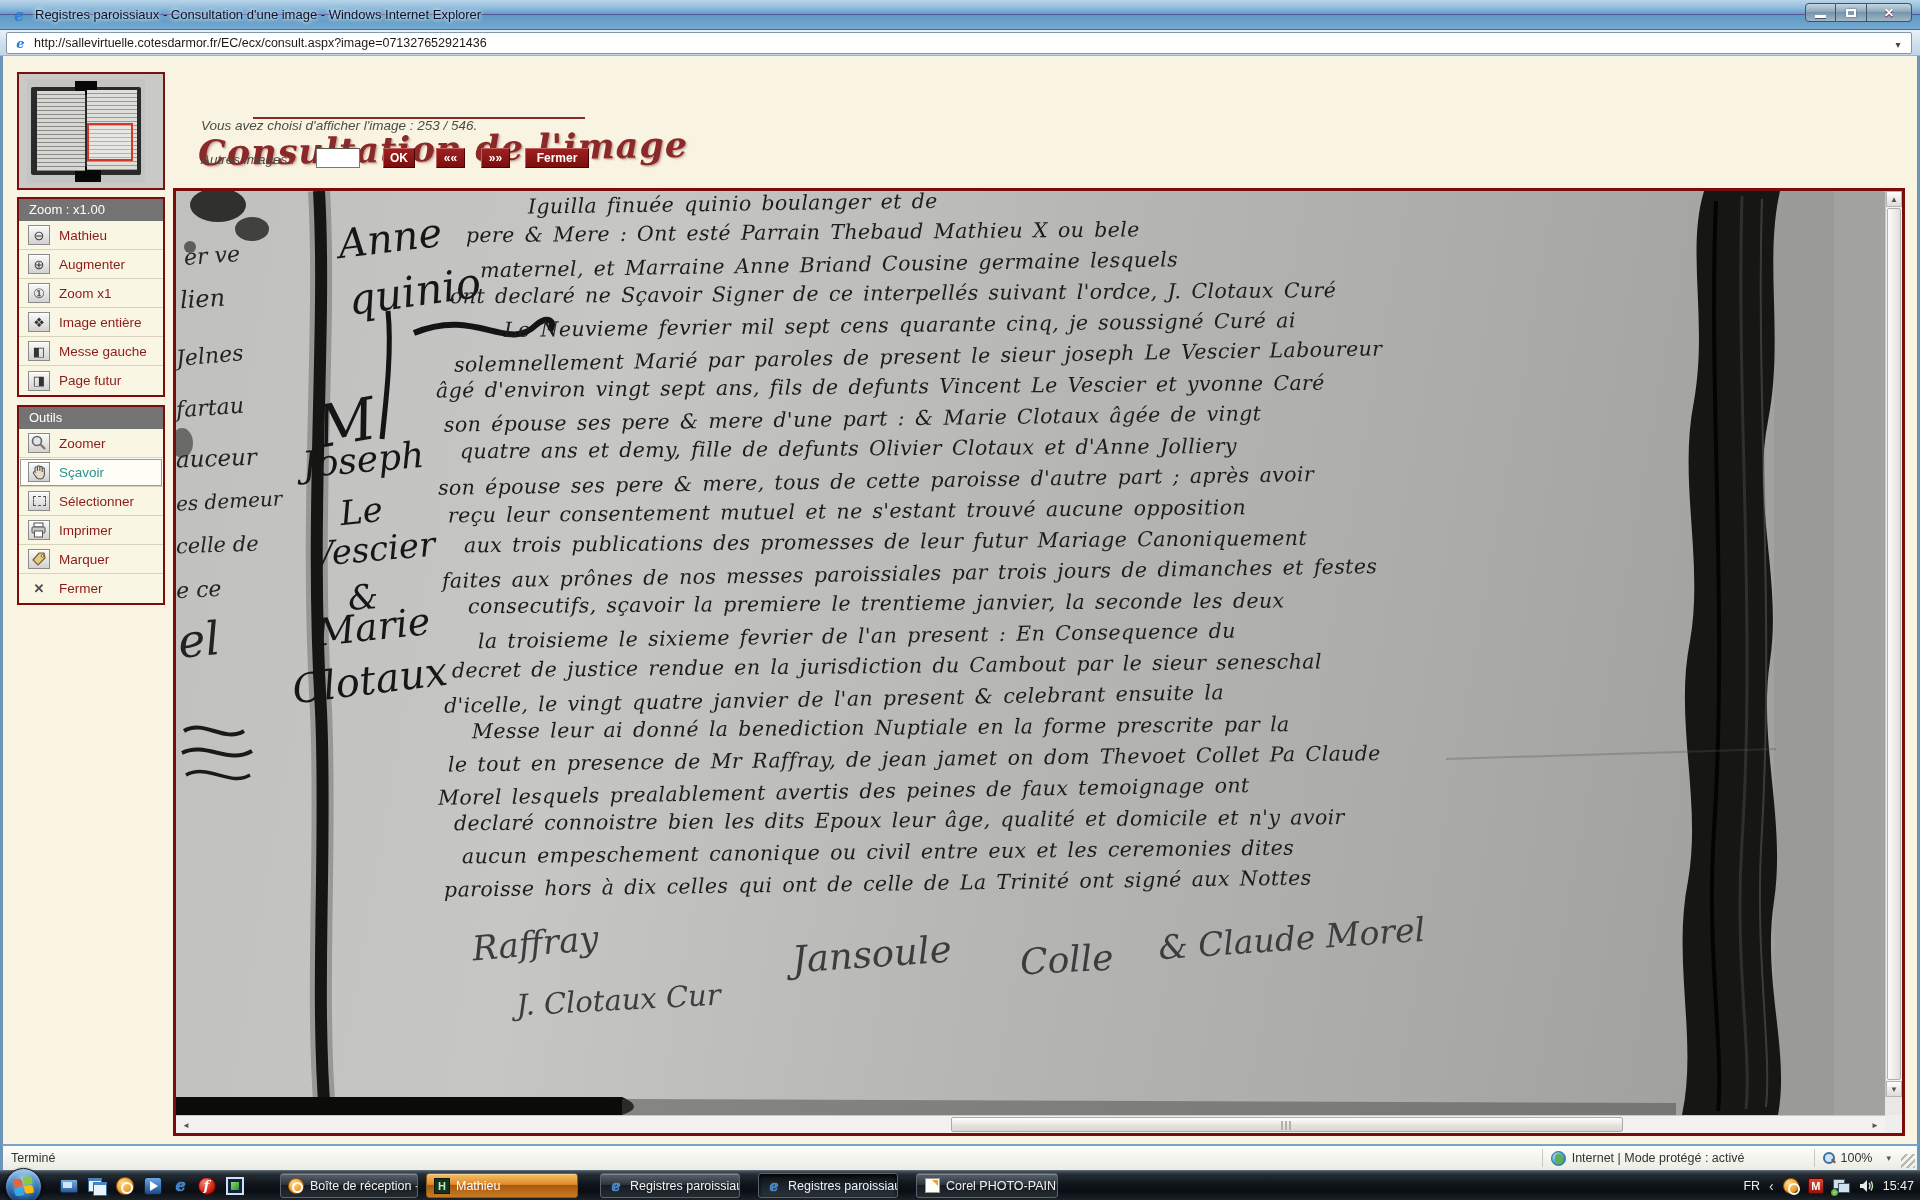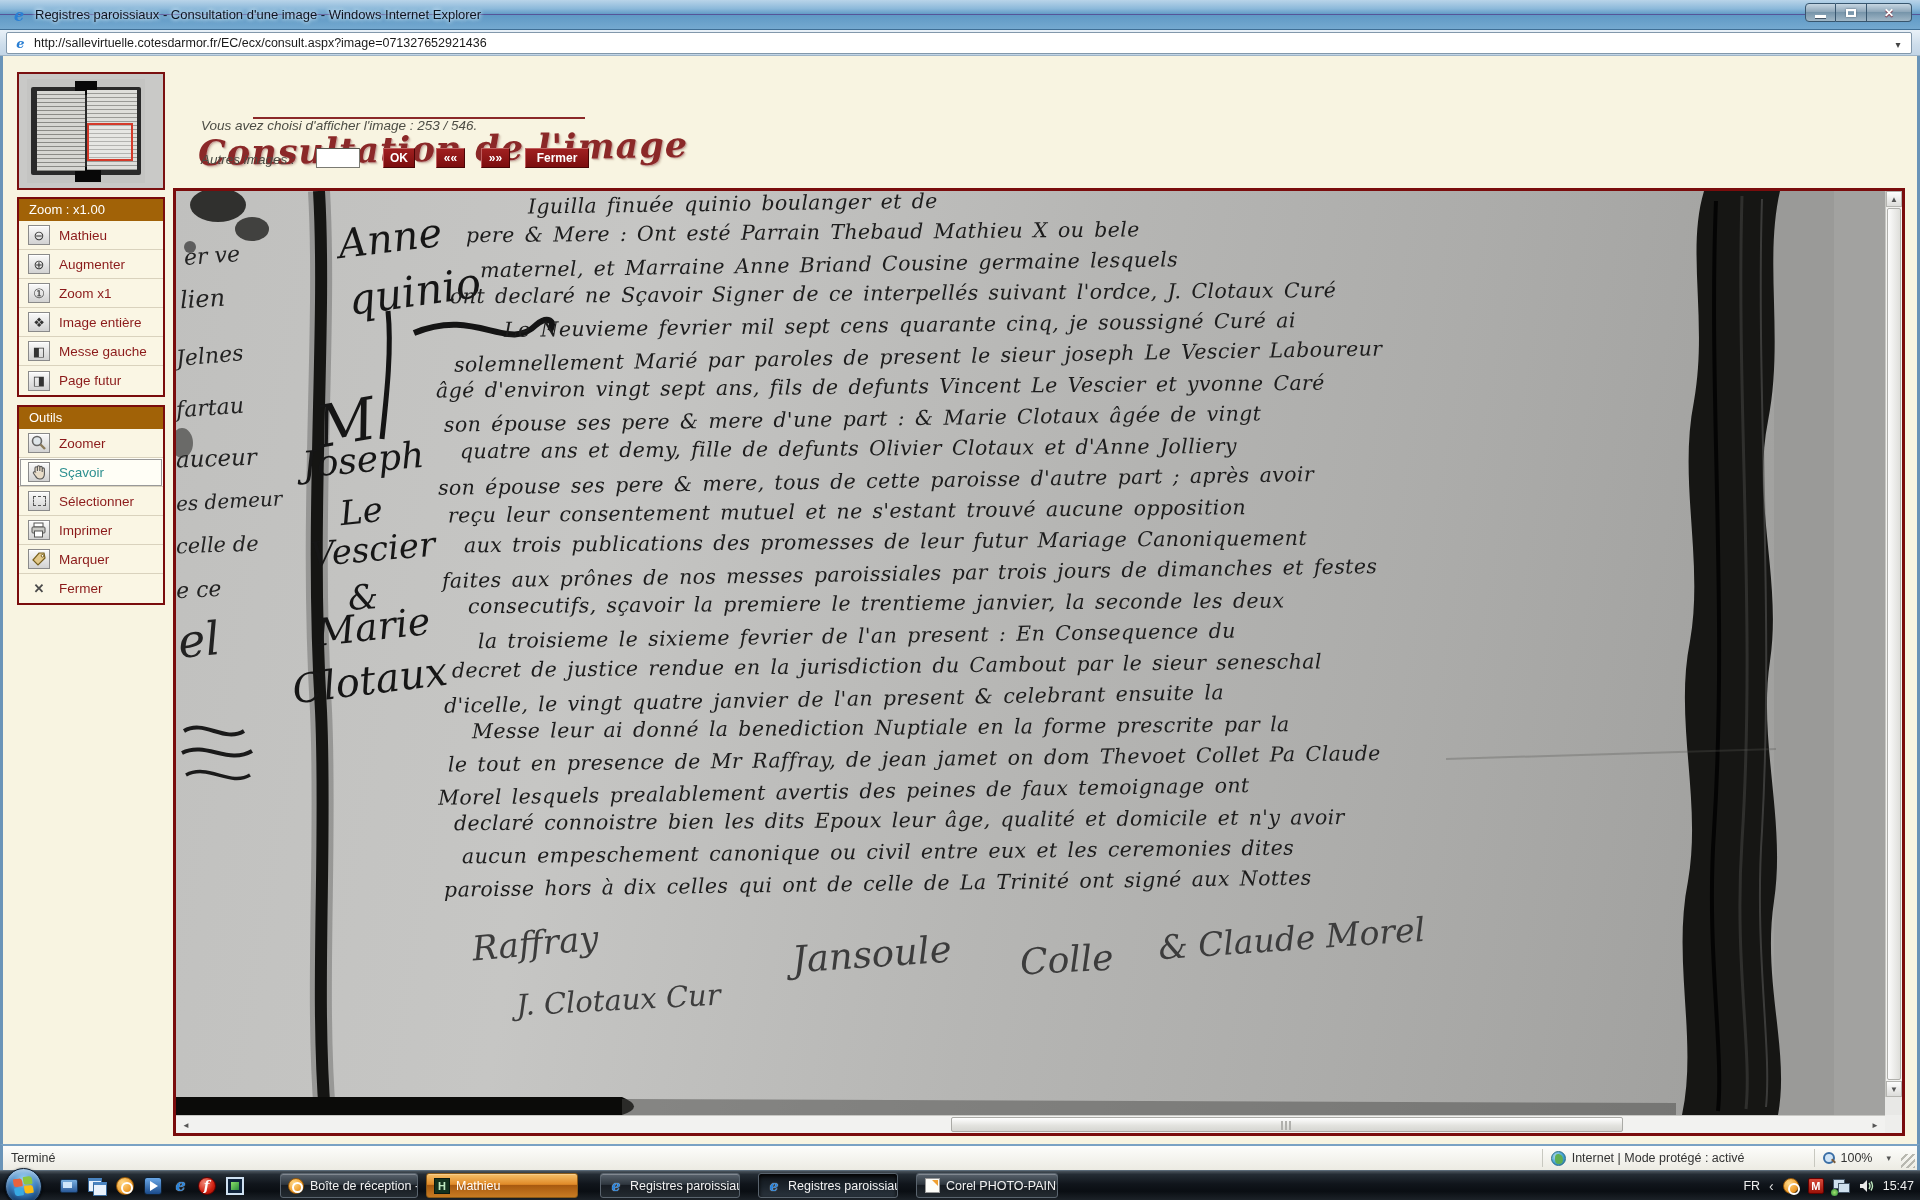--- a/index.html
+++ b/index.html
@@ -48,21 +48,21 @@
   .tp-book { position:absolute; left:4px; top:8px; width:110px; height:88px; background:#2a2a2a; border-radius:2px; }
   .tp-pageL { position:absolute; left:6px; top:4px; width:48px; height:80px; background:#d6d6d2;
     background-image:repeating-linear-gradient(#d6d6d2 0 3px, #8a8a86 3px 4px); }
   .tp-pageR { position:absolute; left:56px; top:3px; width:50px; height:80px; background:#dededa;
     background-image:repeating-linear-gradient(#dededa 0 3px, #9a9a96 3px 4px); }
   .tp-clamp-top { position:absolute; left:44px; top:-6px; width:22px; height:14px; background:#080808; }
   .tp-clamp-bot { position:absolute; left:44px; bottom:-7px; width:26px; height:15px; background:#080808; }
   .tp-sel { position:absolute; left:60px; top:44px; width:46px; height:38px; border:2px solid #d43a2a; background:rgba(255,255,255,.25); }
 
   .panel { position:absolute; left:14px; width:148px; border:2px solid #7a0c0c; background:#faf6e4; }
-  .panel-hd { background:#a16207; color:#fff; font-size:13px; padding:3px 0 4px 10px; }
+  .panel-hd { background:#737373; color:#fff; font-size:13px; padding:3px 0 4px 10px; }
   .p-item { display:flex; align-items:center; gap:9px; height:29px; padding-left:9px;
     border-bottom:1px solid #d9d2bd; cursor:pointer; }
   .p-item:last-child { border-bottom:none; }
   .p-icon { width:22px; height:20px; display:flex; align-items:center; justify-content:center; flex:none;
     background:linear-gradient(#fafafa,#d2d2d2); border:1px solid #8a8a8a; box-shadow:inset 0 1px 0 #fff;
     font-size:13px; color:#333; }
   .p-label { font-size:13.5px; color:#8b1a1a; }
   .p-item.active { background:#fffef6; outline:1px solid #999; outline-offset:-2px; }
   .p-item.active .p-label { color:#2e9090; }
   .tool-ico { width:18px; height:16px; }

